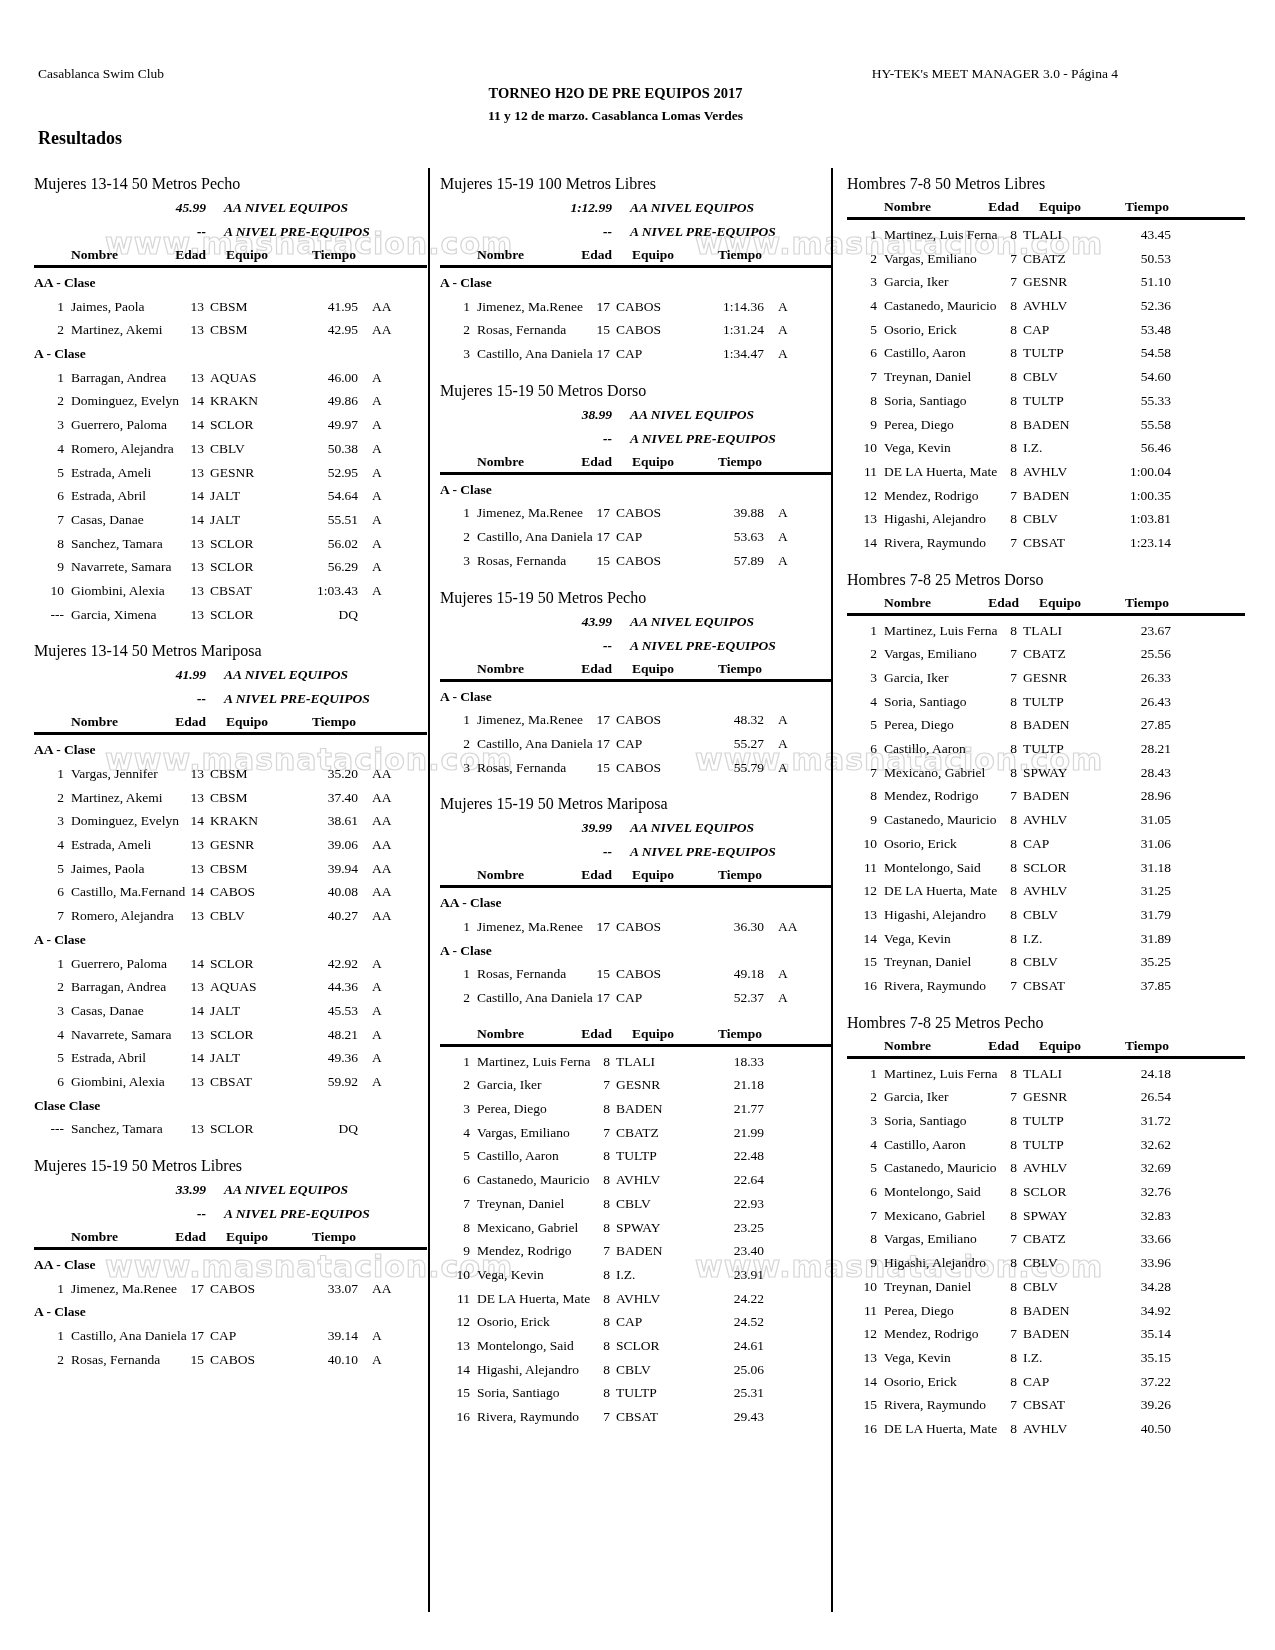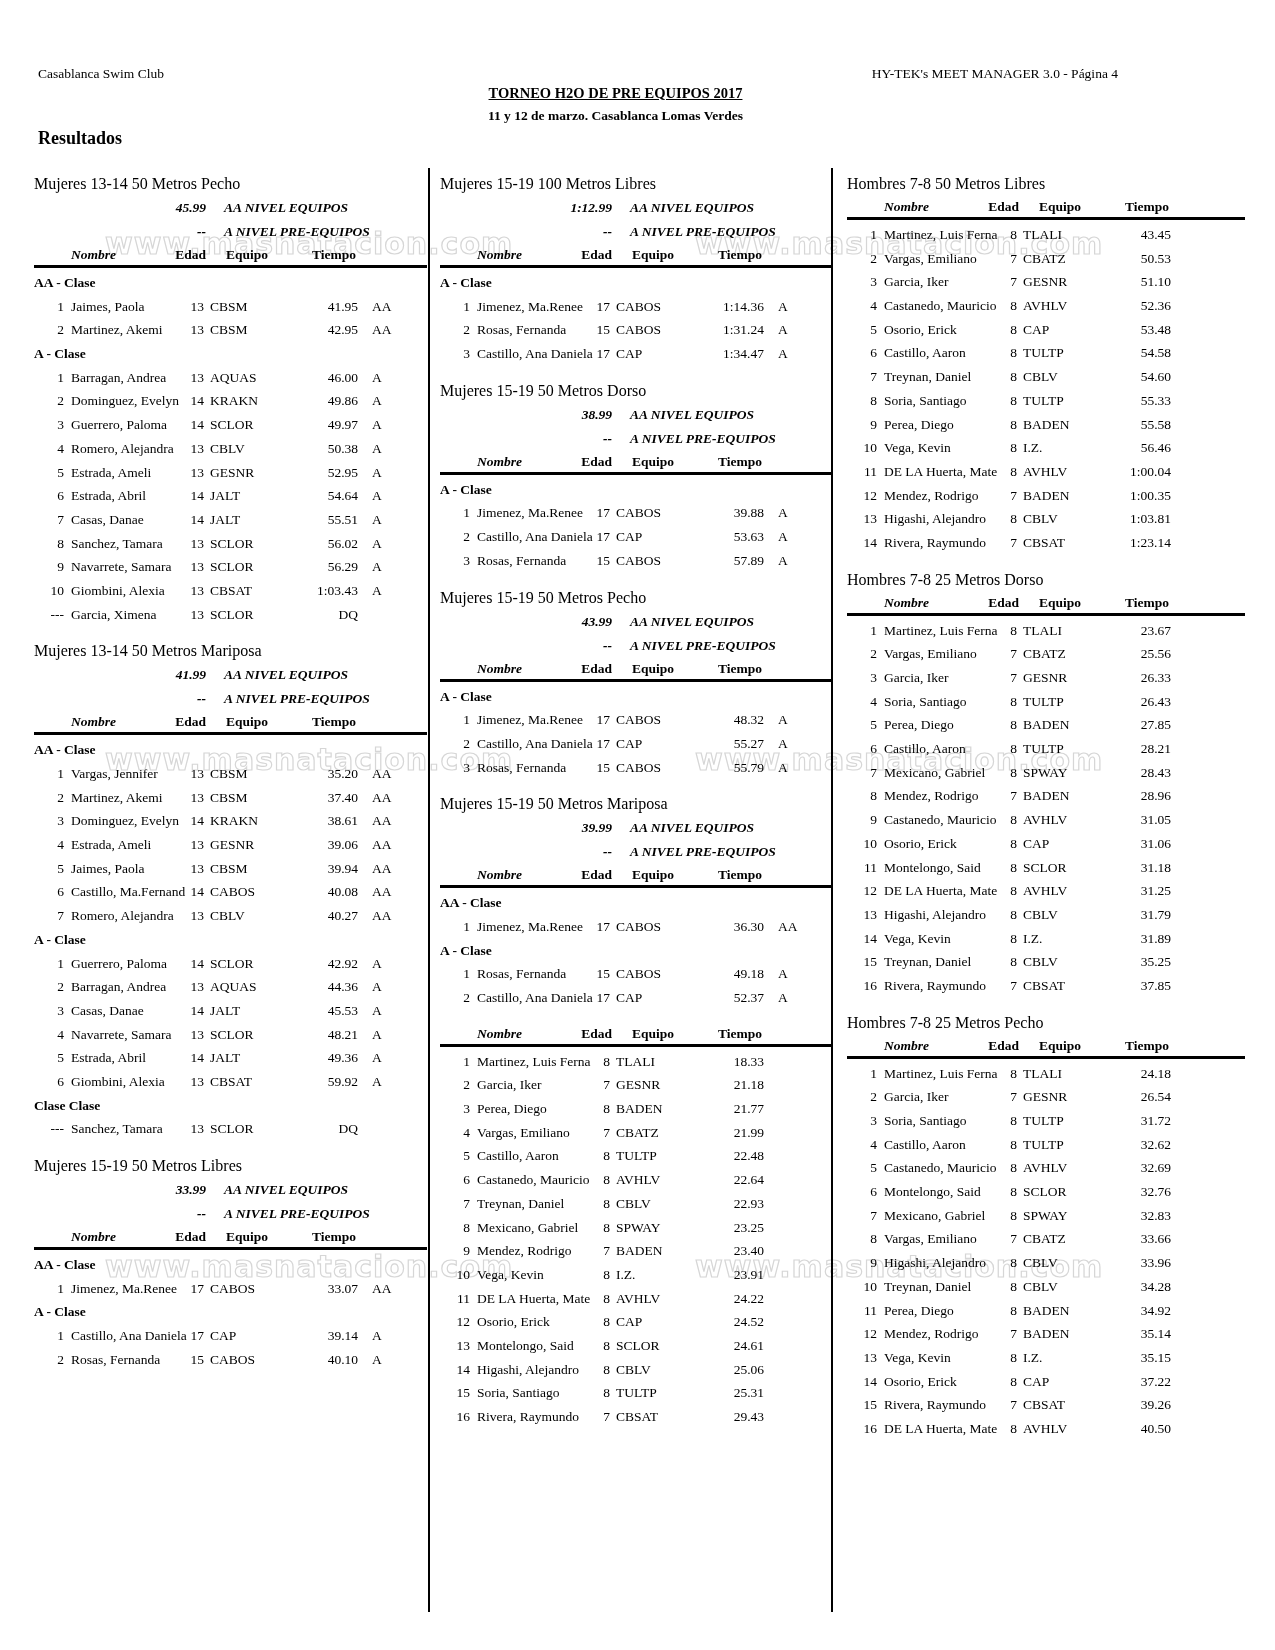--- a/index.html
+++ b/index.html
@@ -1,38 +1,38 @@
 <!DOCTYPE html>
 <html><head>
 <meta charset="utf-8">
 <style>
   html,body{margin:0;padding:0;background:#fff;}
   .page{position:relative;width:1275px;height:1650px;background:#ffffff;color:#000;
         font-family:"Liberation Serif","DejaVu Serif",serif;font-size:13.5px;overflow:hidden;}
   .hleft{position:absolute;left:38px;top:66px;}
   .hright{position:absolute;left:0;top:66px;width:1110px;text-align:right;margin-left:8px;}
-  .title{position:absolute;left:38px;top:85px;width:1155px;text-align:center;font-weight:bold;font-size:14.5px;text-decoration:underline;}
+  .title{position:absolute;left:38px;top:85px;width:1155px;text-align:center;font-weight:bold;font-size:14.5px;}
   .subtitle{position:absolute;left:38px;top:108px;width:1155px;text-align:center;font-weight:bold;font-size:13.5px;}
   .rheading{position:absolute;left:38px;top:128px;width:1155px;text-align:left;font-weight:bold;font-size:18px;}
   .wm-layer{position:absolute;left:0;top:0;width:100%;height:100%;z-index:0;}
   .watermark{position:absolute;font-family:"DejaVu Sans","Liberation Sans",sans-serif;font-weight:bold;
              font-size:30px;letter-spacing:1px;white-space:nowrap;color:#14532d;text-align:right;
              -webkit-text-fill-color:#ffffff;-webkit-text-stroke:1.2px #d6d6d6;}
   .col{position:absolute;top:172px;z-index:1;}
   #col0{left:34px;width:393px;}
   #col1{left:440px;width:391px;}
   #col2{left:847px;width:398px;}
   .vdivider{position:absolute;top:168px;width:2px;height:1444px;background:#000;z-index:1;}
   .event{margin-bottom:13px;}
   .event-title{font-weight:normal;font-size:16px;height:24px;line-height:24px;white-space:nowrap;}
   .std{position:relative;height:24px;line-height:24px;font-weight:bold;font-style:italic;}
   .sv{position:absolute;left:0;width:172px;text-align:right;}
   .sl{position:absolute;left:190px;white-space:nowrap;}
   .thead{position:relative;height:21px;line-height:21px;font-weight:bold;border-bottom:3px solid #000;margin-bottom:3px;}
-  .h-name{position:absolute;left:37px;font-style:italic;}
+  .h-name{position:absolute;left:37px;}
   .h-age{position:absolute;left:138px;width:34px;text-align:right;}
   .h-team{position:absolute;left:192px;}
   .h-time{position:absolute;left:278px;}
   .clase{font-weight:bold;height:23.7px;line-height:23.7px;}
   .row{position:relative;height:23.7px;line-height:23.7px;}
   .c-place{position:absolute;left:0;width:30px;text-align:right;}
   .c-name{position:absolute;left:37px;white-space:nowrap;}
   .c-age{position:absolute;left:140px;width:30px;text-align:right;}
   .c-team{position:absolute;left:176px;white-space:nowrap;}
   .c-time{position:absolute;left:238px;width:86px;text-align:right;}

